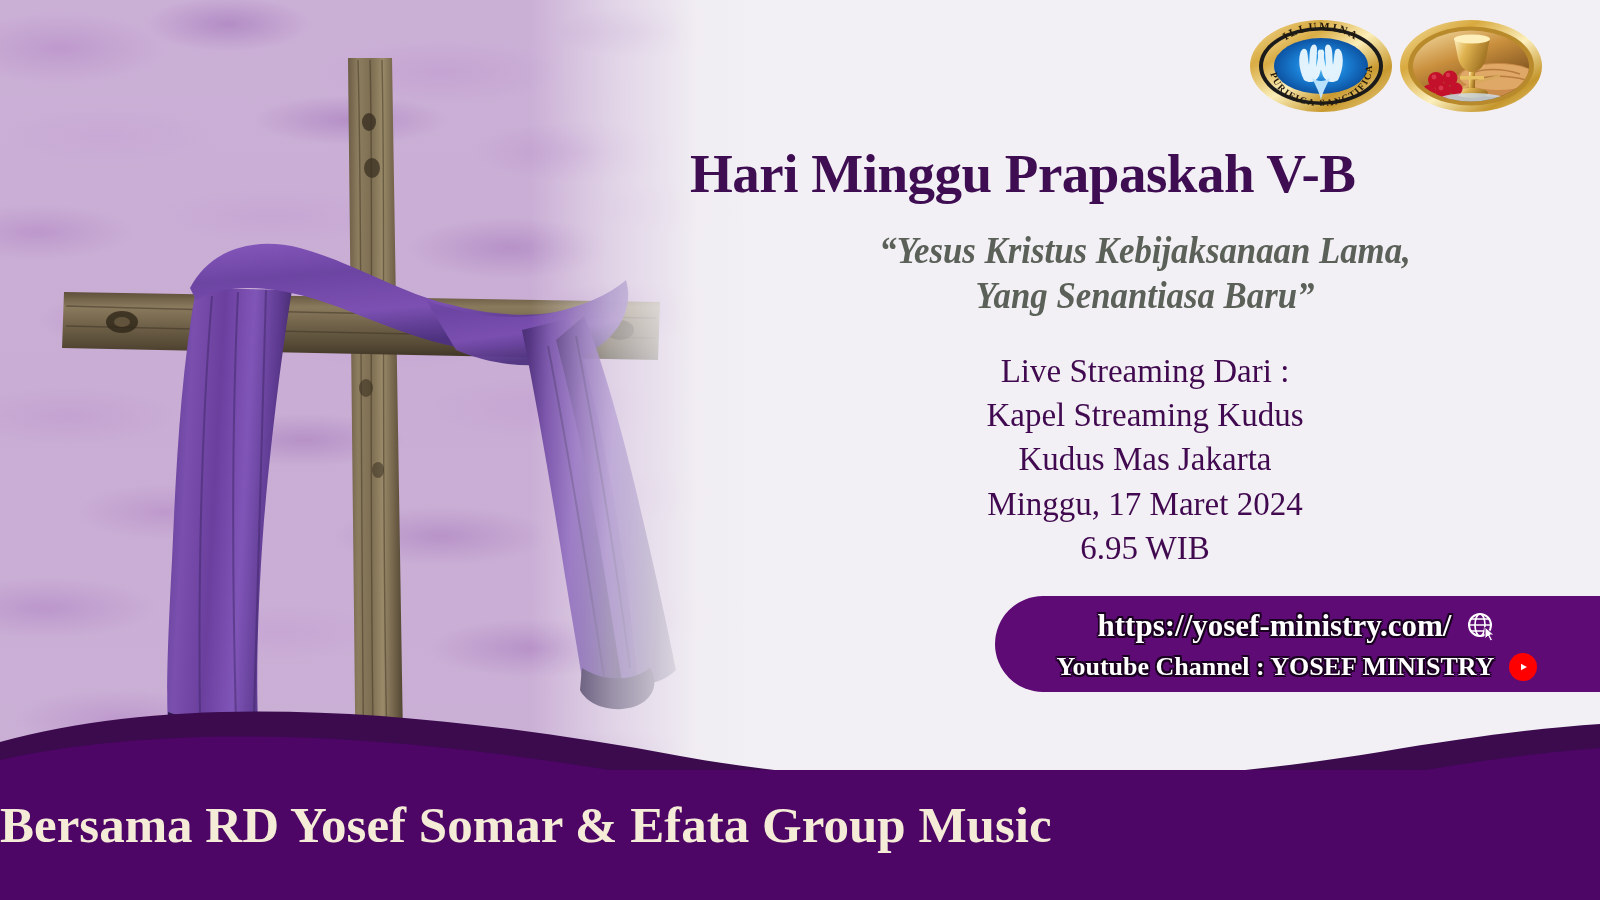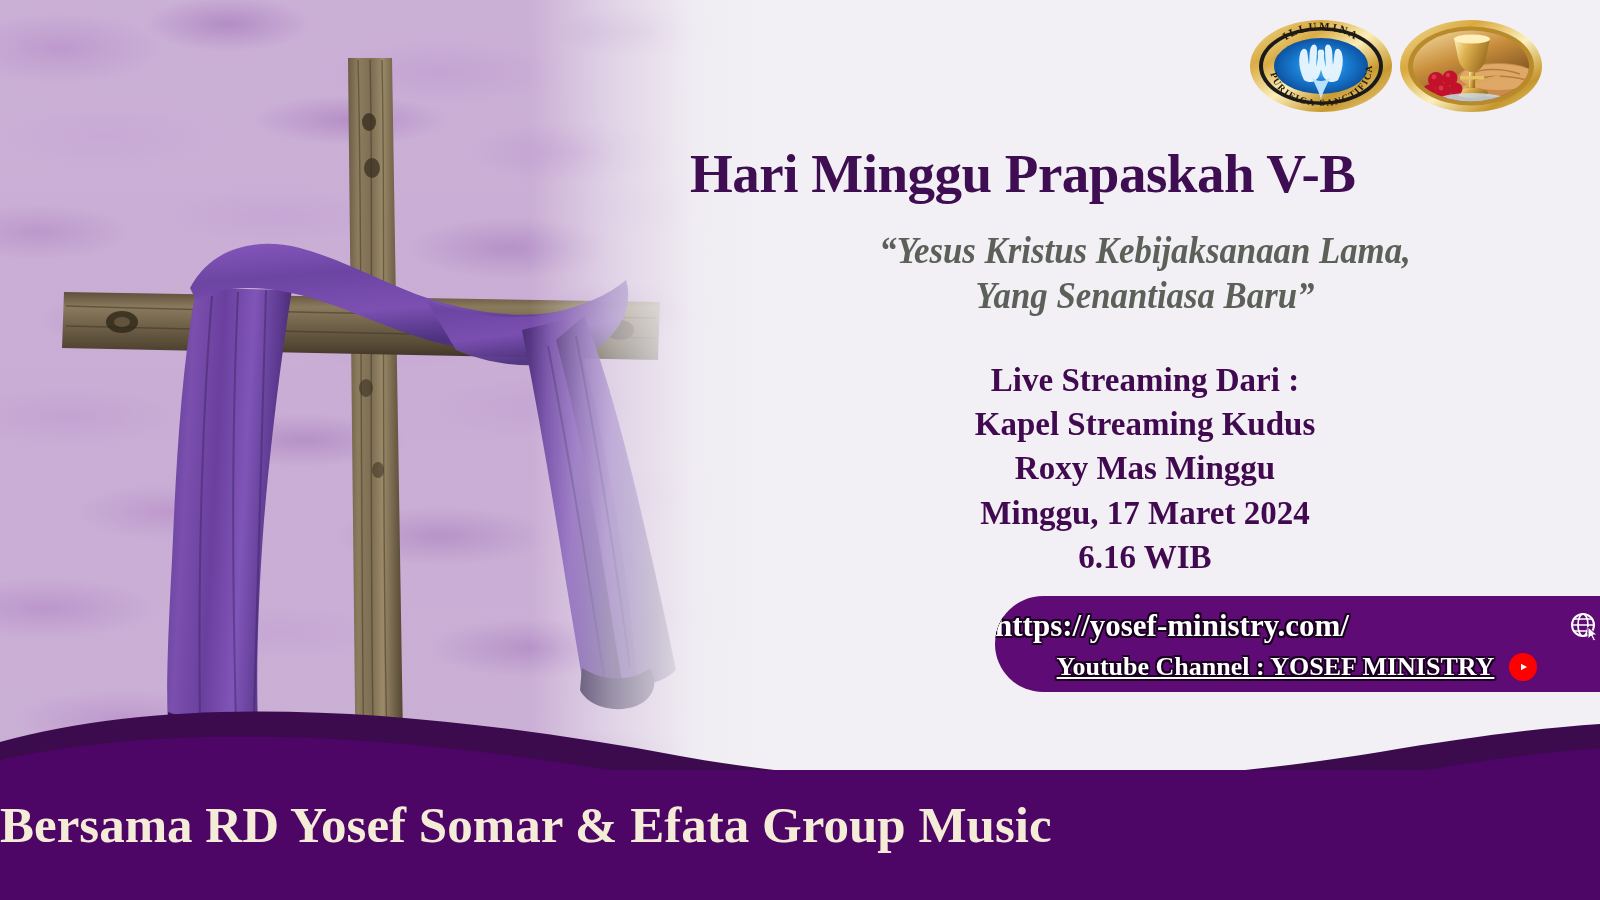--- a/index.html
+++ b/index.html
@@ -107,24 +107,24 @@
     text-align: center;
     font-size: 37px;
     font-weight: bold;
     font-style: italic;
     color: #5b6158;
     line-height: 1.22;
     transform: scaleX(0.94);
   }
   .details {
     position: absolute;
-    top: 358px; left: 0; width: 910px;
+    top: 349px; left: 0; width: 910px;
     text-align: center;
     font-size: 33px;
-    font-weight: bold;
+    font-weight: normal;
     color: #41094f;
     line-height: 1.34;
   }
 
   
   .url-pill {
     position: absolute;
     left: 995px; top: 596px;
     width: 605px; height: 96px;
     background: #5f0b76;
@@ -133,22 +133,22 @@
     color: #ffffff;
     overflow: hidden;
   }
   .pill-row {
     position: absolute;
     left: 0; width: 605px;
     display: flex;
     align-items: center;
     justify-content: center;
   }
-  .pill-row.r1 { top: 7px; height: 46px; justify-content: space-between; }
-  .pill-row.r2 { top: 50px; height: 42px; text-decoration: underline; }
+  .pill-row.r1 { top: 7px; height: 46px; }
+  .pill-row.r2 { top: 50px; height: 42px; }
   .pill-text {
     font-weight: bold;
     color: #ffffff;
     text-shadow:
       -1.6px -1.6px 0 #1a0020, 1.6px -1.6px 0 #1a0020,
       -1.6px  1.6px 0 #1a0020, 1.6px  1.6px 0 #1a0020,
        0 -1.8px 0 #1a0020, 0 1.8px 0 #1a0020,
       -1.8px 0 0 #1a0020, 1.8px 0 0 #1a0020;
     white-space: nowrap;
   }
@@ -287,23 +287,23 @@
     <div class="title">Hari Minggu Prapaskah V-B</div>
 
     <div class="subtitle">
       <div>“Yesus Kristus Kebijaksanaan Lama,</div>
       <div>Yang Senantiasa Baru”</div>
     </div>
 
     <div class="details">
       <div>Live Streaming Dari :</div>
       <div>Kapel Streaming Kudus</div>
-      <div>Roxy Mas Minggu</div>
+      <div>Kudus Mas Jakarta</div>
       <div>Minggu, 17 Maret 2024</div>
-      <div>6.16 WIB</div>
+      <div>6.95 WIB</div>
     </div>
   </div>
 
   <div class="url-pill">
     <div class="pill-row r1">
       <span class="pill-text">https://yosef-ministry.com/</span>
       <span class="pill-icon">
         <svg width="32" height="32" viewBox="0 0 32 32" xmlns="http://www.w3.org/2000/svg">
           <circle cx="15" cy="15" r="11" fill="none" stroke="#ffffff" stroke-width="2"></circle>
           <ellipse cx="15" cy="15" rx="5" ry="11" fill="none" stroke="#ffffff" stroke-width="1.7"></ellipse>

